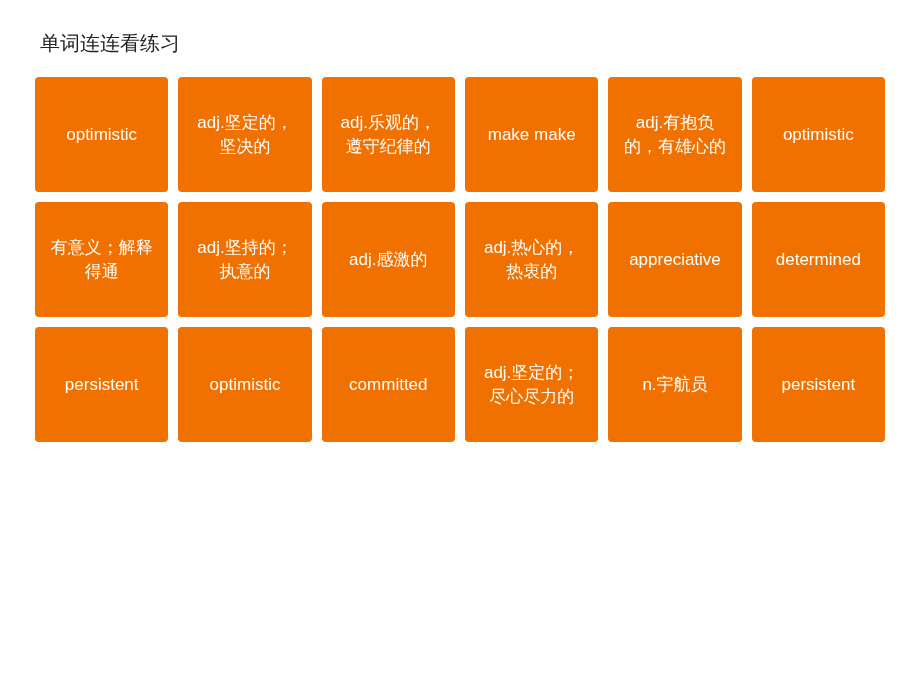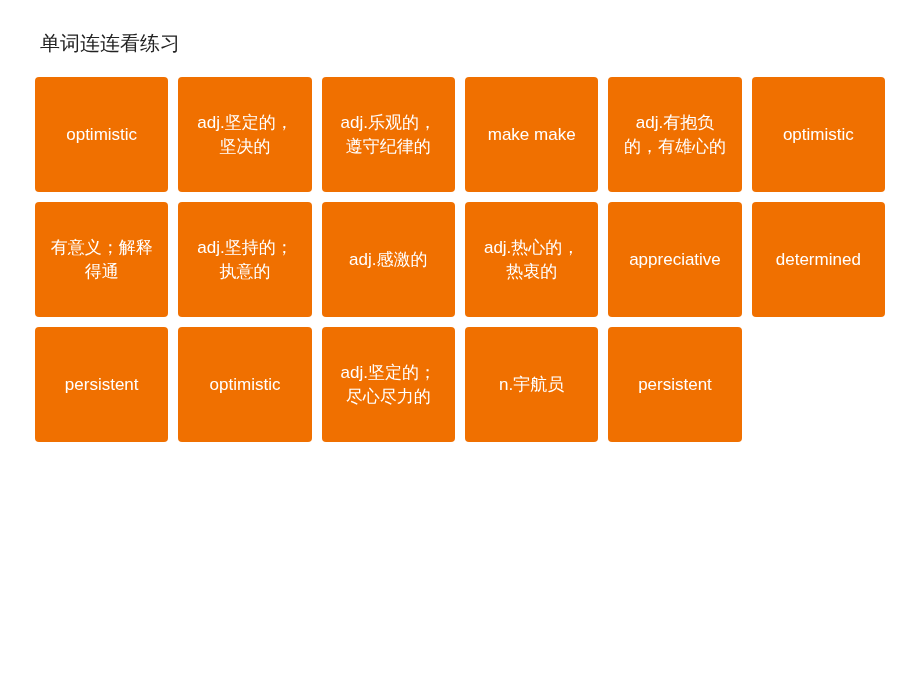--- a/index.html
+++ b/index.html
@@ -58,16 +58,17 @@
     <div class="card">adj.有抱负的，有雄心的</div>
     <div class="card">optimistic</div>
     <div class="card">有意义；解释得通</div>
     <div class="card">adj.坚持的；执意的</div>
     <div class="card">adj.感激的</div>
     <div class="card">adj.热心的，热衷的</div>
     <div class="card">appreciative</div>
     <div class="card">determined</div>
     <div class="card">persistent</div>
     <div class="card">optimistic</div>
+    <div class="card">committed</div>
     <div class="card">adj.坚定的；尽心尽力的</div>
     <div class="card">n.宇航员</div>
     <div class="card">persistent</div>
   </div>
 
 </body></html>

